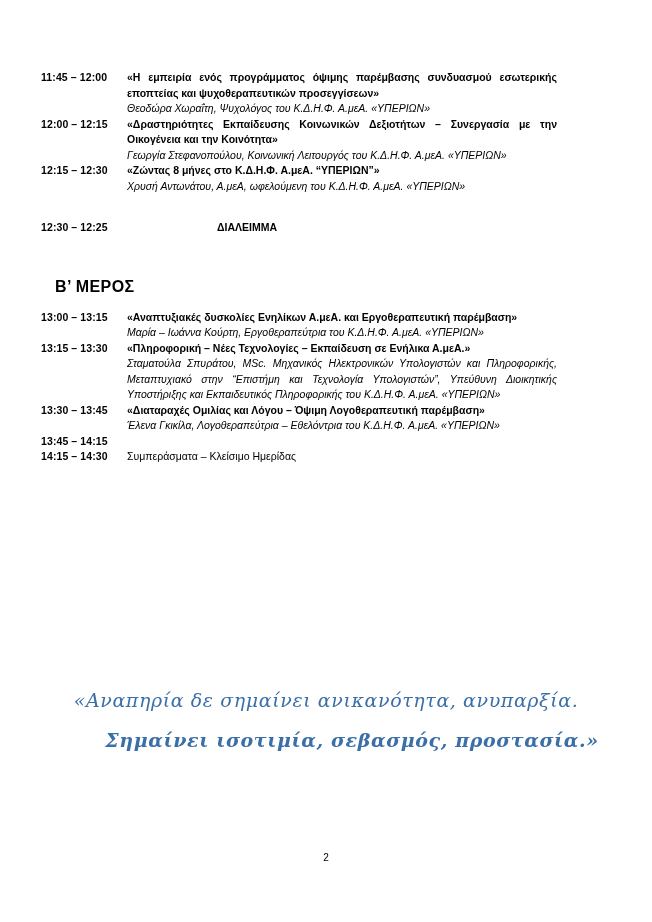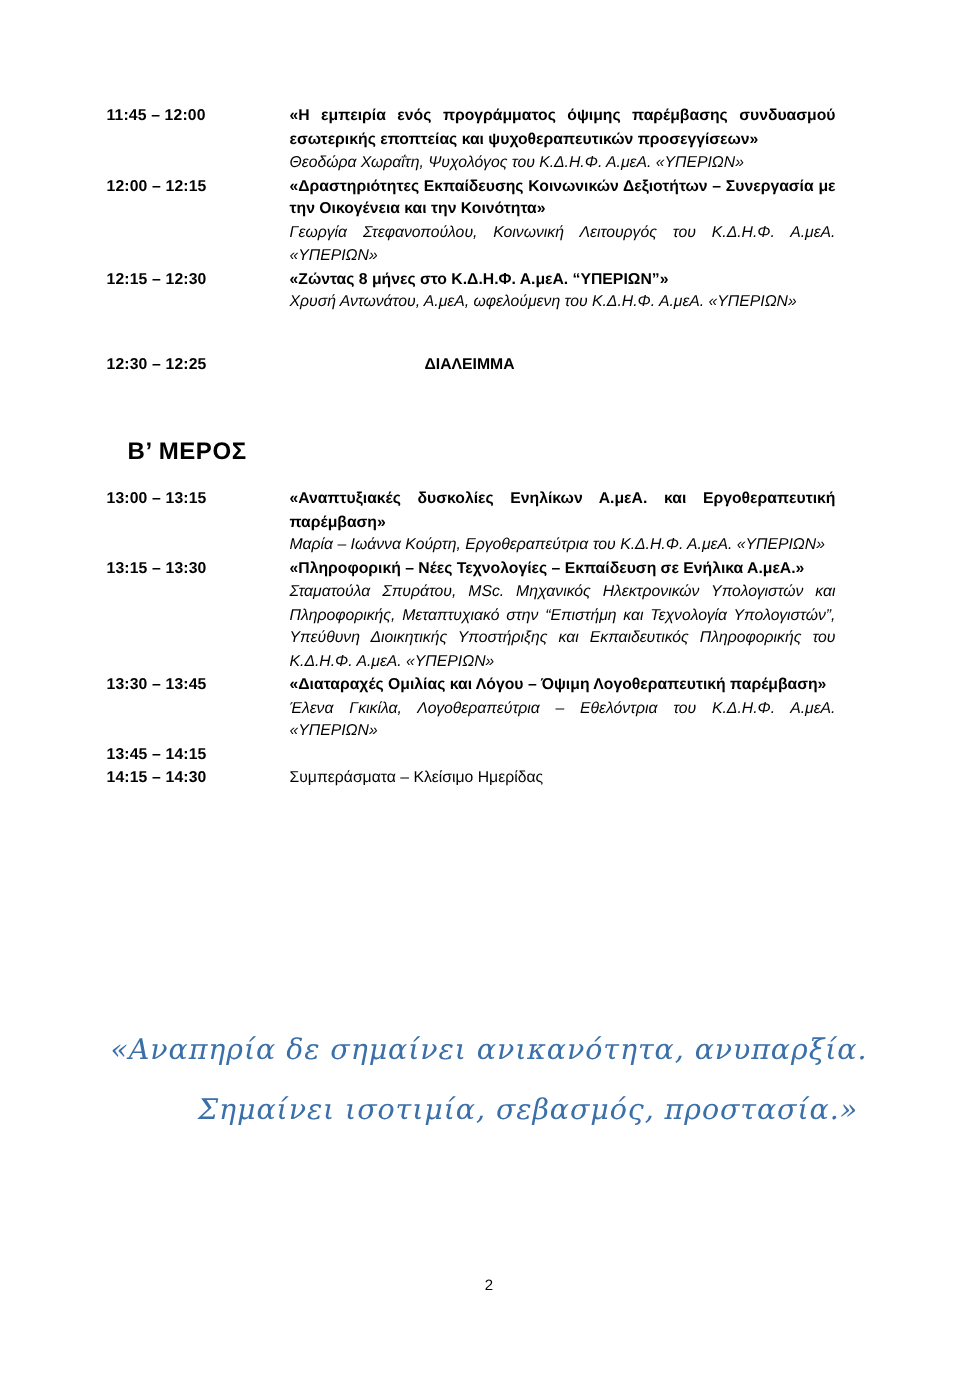--- a/index.html
+++ b/index.html
@@ -13,41 +13,40 @@
     height: 922px;
     font-family: "Liberation Sans", sans-serif;
     color: #000000;
     position: relative;
     overflow: hidden;
   }
   .page {
     position: relative;
     width: 652px;
     height: 922px;
-    padding: 70px 95px 0 71px;
+    padding: 70px 95px 0 41px;
   }
   
   .row {
     display: flex;
     align-items: flex-start;
     margin-bottom: 0px;
   }
   .time {
     flex: 0 0 86px;
     font-size: 10.5px;
     font-weight: bold;
     line-height: 15.5px;
     white-space: nowrap;
     letter-spacing: 0.1px;
   }
   .body {
     flex: 1 1 auto;
     font-size: 10.5px;
     line-height: 15.5px;
-    margin-left: 36px;
   }
   .title-line {
     font-weight: bold;
     text-align: justify;
   }
   .speaker-line {
     font-style: italic;
     text-align: justify;
   }
   .plain-line {
@@ -75,21 +74,21 @@
     right: 0;
     top: 680px;
     text-align: center;
     color: #3a6fa8;
     font-family: "DejaVu Serif", serif;
     font-style: italic;
     font-size: 19px;
     line-height: 40px;
     letter-spacing: 0.6px;
   }
-  .quote .l2 { padding-left: 52px; }
+  .quote .l2 { padding-left: 52px; font-weight: bold; }
 
   .page-number {
     position: absolute;
     left: 0;
     right: 0;
     top: 852px;
     text-align: center;
     font-size: 10px;
   }
 </style>

